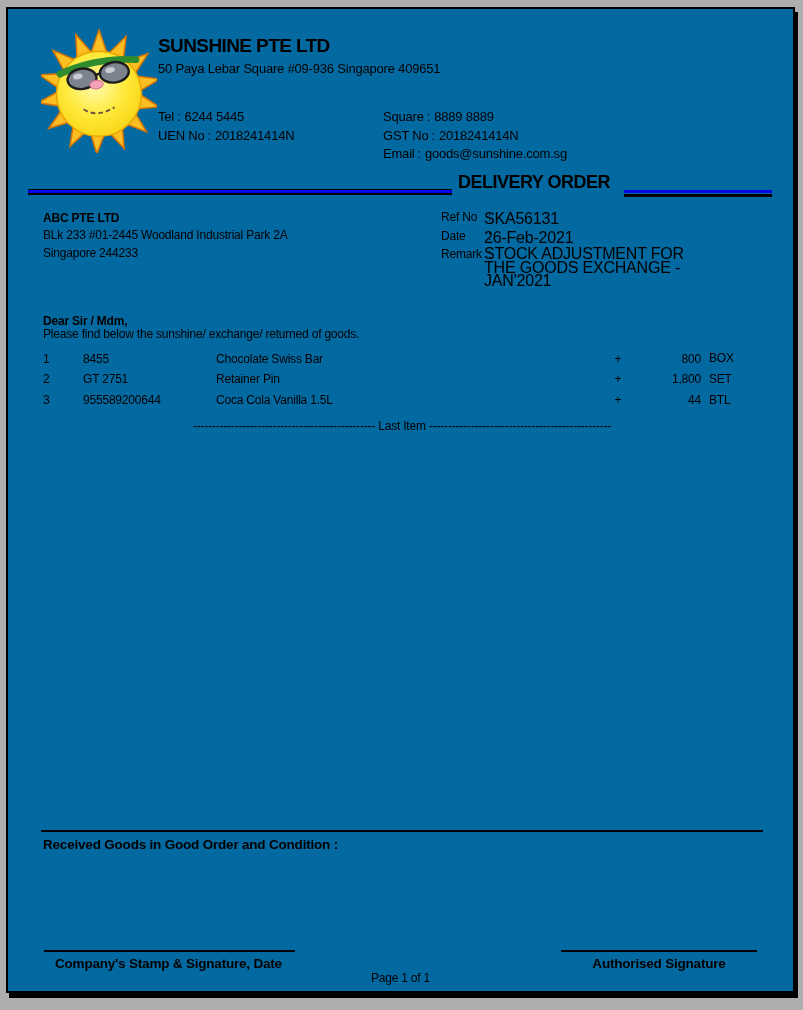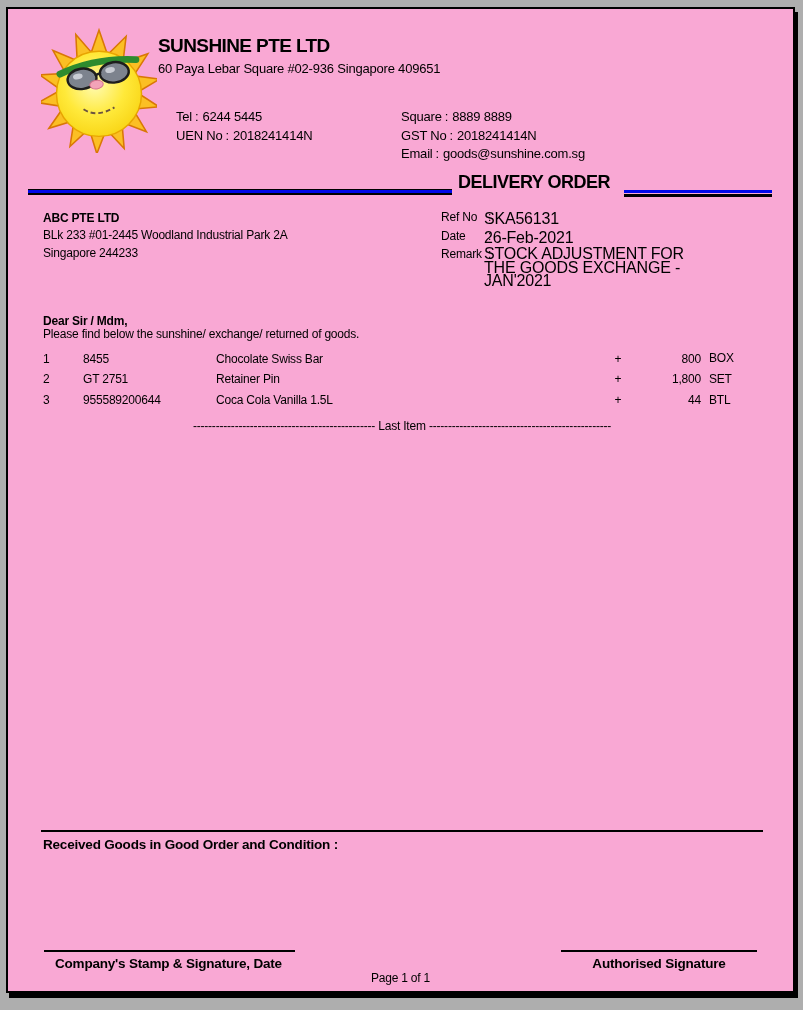--- a/index.html
+++ b/index.html
@@ -1,24 +1,24 @@
 <!DOCTYPE html>
 <html><head>
 <meta charset="utf-8">
 <style>
   html,body{margin:0;padding:0;background:#aeaeae;width:803px;height:1010px;overflow:hidden;
     font-family:"Liberation Sans", sans-serif;color:#000;}
   .page{position:relative;box-sizing:border-box;width:789px;height:986px;margin:7px 0 0 6px;
-    background:#f9a8d4;border:2px solid #000;box-shadow:3px 5px 0 #000;letter-spacing:-0.2px;}
+    background:#0369a1;border:2px solid #000;box-shadow:3px 5px 0 #000;letter-spacing:-0.2px;}
   .abs{position:absolute;}
   .b{font-weight:bold;}
   .fs12{font-size:12px;} .fs13{font-size:13px;} .fs13b{font-size:13.5px;font-weight:bold;}
   .company-name{font-size:19px;font-weight:bold;letter-spacing:-0.6px;}
   .doc-title{font-size:18px;font-weight:bold;letter-spacing:-0.5px;text-align:center;width:176px;}
-  .contact-col{font-size:13px;line-height:18.6px;white-space:nowrap;margin-left:18px;}
+  .contact-col{font-size:13px;line-height:18.6px;white-space:nowrap;}
   .contact-col .sep{padding:0 4px 0 3px;}
   .rule-blue{height:3px;background:#0008e8;}
   .rule-black2{height:2px;background:#000;}
   .rule-black3{height:3px;background:#000;}
   .rule-black1{height:1px;background:#000;}
   .gap1{height:1px;}
   .meta-label{position:absolute;left:0;width:44px;font-size:12px;}
   .meta-colon{position:absolute;left:47px;font-size:12px;}
   .meta-value{position:absolute;left:43px;font-size:16px;}
   .tbl{position:absolute;left:33px;top:341px;width:722px;}
@@ -77,21 +77,21 @@
         <path d="M56 51 Q59 48 62 50" fill="none" stroke="#1d1d1d" stroke-width="2.5"></path>
         <ellipse cx="38" cy="49" rx="5" ry="3" fill="#c9ccd4"></ellipse>
         <ellipse cx="72" cy="47" rx="5" ry="3" fill="#c9ccd4"></ellipse>
         <ellipse cx="56" cy="60" rx="7" ry="4.5" fill="#f2a3b8" stroke="#d4708c" stroke-width="1"></ellipse>
       </g>
       <path d="M44 86 Q58 95 76 84" fill="none" stroke="#6b5340" stroke-width="2" stroke-dasharray="5 3"></path>
     </svg>
   </div>
 
   <div class="abs company-name" style="left:150px;top:26px;">SUNSHINE PTE LTD</div>
-  <div class="abs fs13" style="left:150px;top:52px;">60 Paya Lebar Square #02-936 Singapore 409651</div>
+  <div class="abs fs13" style="left:150px;top:52px;">50 Paya Lebar Square #09-936 Singapore 409651</div>
 
   <div class="abs contact-col" style="left:150px;top:99px;">
     <div><span>Tel</span><span class="sep">:</span><span>6244 5445</span></div>
     <div><span>UEN No</span><span class="sep">:</span><span>2018241414N</span></div>
   </div>
 
   <div class="abs contact-col" style="left:375px;top:99px;">
     <div><span>Square</span><span class="sep">:</span><span>8889 8889</span></div>
     <div><span>GST No</span><span class="sep">:</span><span>2018241414N</span></div>
     <div><span>Email</span><span class="sep">:</span><span>goods@sunshine.com.sg</span></div>

